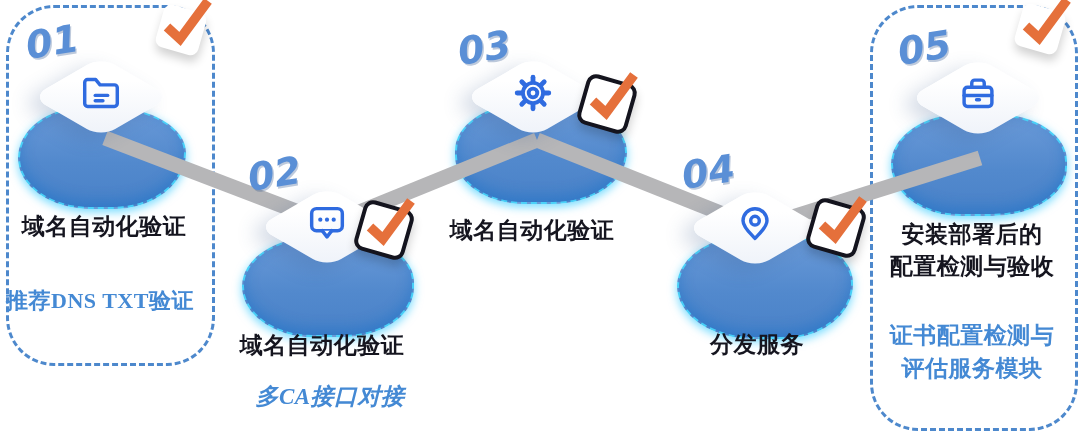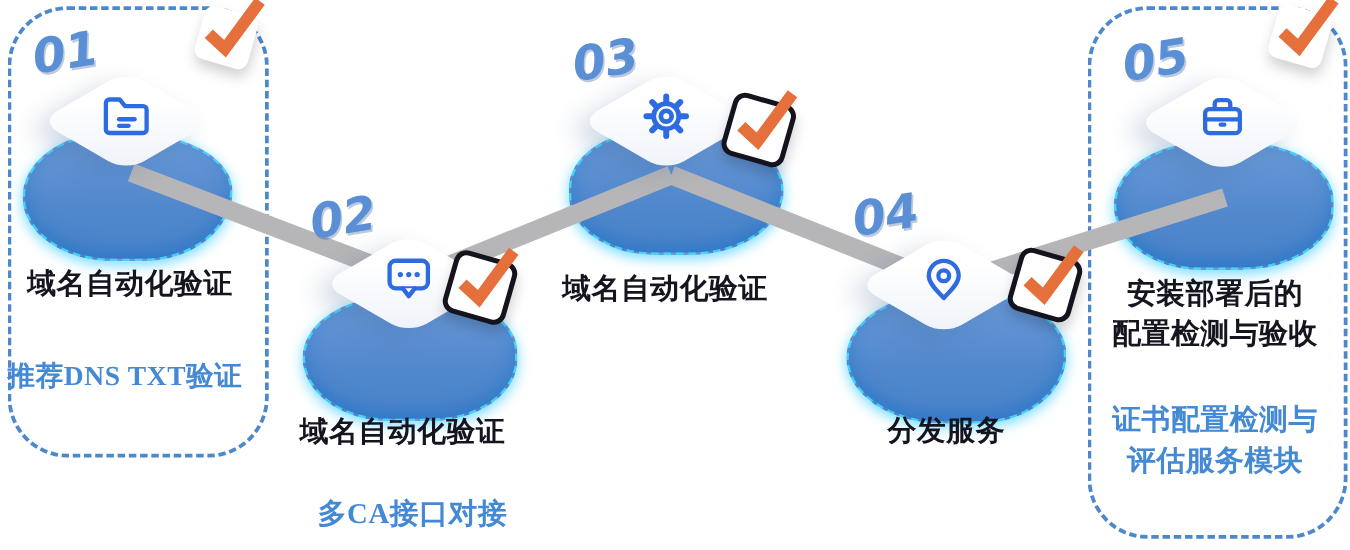--- a/index.html
+++ b/index.html
@@ -53,21 +53,21 @@
                  border-radius:8px;transform:rotate(16deg);
                  box-shadow:2px 6px 10px rgba(0,0,0,.18);}
   .check.framed .square{border:4px solid #14141e;border-radius:10px;left:-4px;top:-4px;}
   .check svg{position:absolute;left:-4px;top:-15px;width:62px;height:58px;overflow:visible;}
 
   
   .tl{position:absolute;width:230px;text-align:center;z-index:5;font-weight:700;
       font-size:23px;line-height:26px;letter-spacing:.5px;}
   .dark{color:#15151f;} .blue{color:#4489d4;}
   .s1t1{left:-11px;top:214px;} .s1b1{left:-15px;top:288px;font-size:22px;}
-  .s2t1{left:207px;top:333px;} .s2b1{left:215px;top:398px;}
+  .s2t1{left:207px;top:333px;} .s2b1{left:215px;top:384px;font-style:italic;}
   .s3t1{left:417px;top:218px;} .s3t2{left:417px;top:252px;} .s3b1{left:413px;top:318px;}
   .s4t1{left:642px;top:332px;} .s4t2{left:642px;top:368px;}
   .s5t1{left:857px;top:222px;} .s5t2{left:857px;top:254px;}
   .s5b1{left:857px;top:323px;} .s5b2{left:857px;top:356px;}
 </style>
 </head>
 <body>
 
 <div class="canvas">
 

